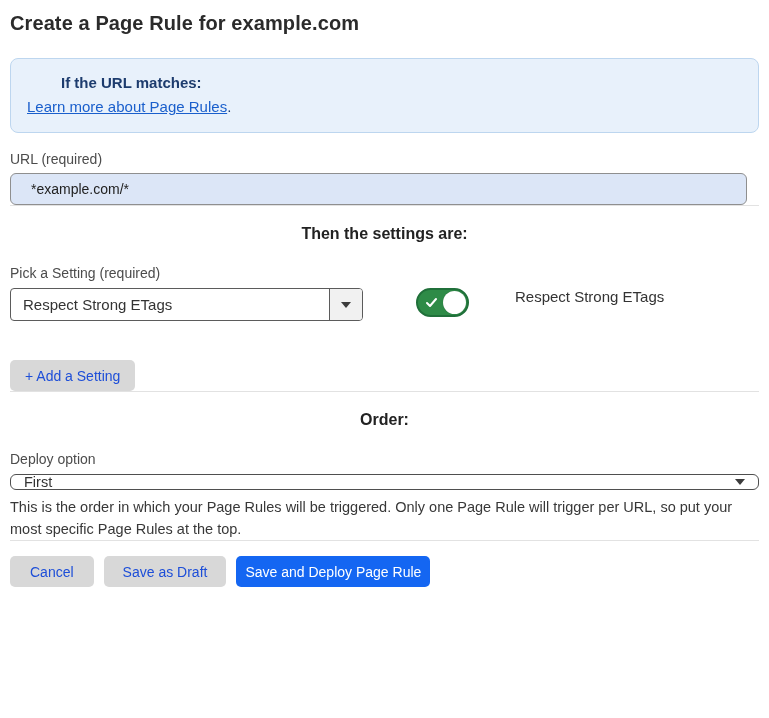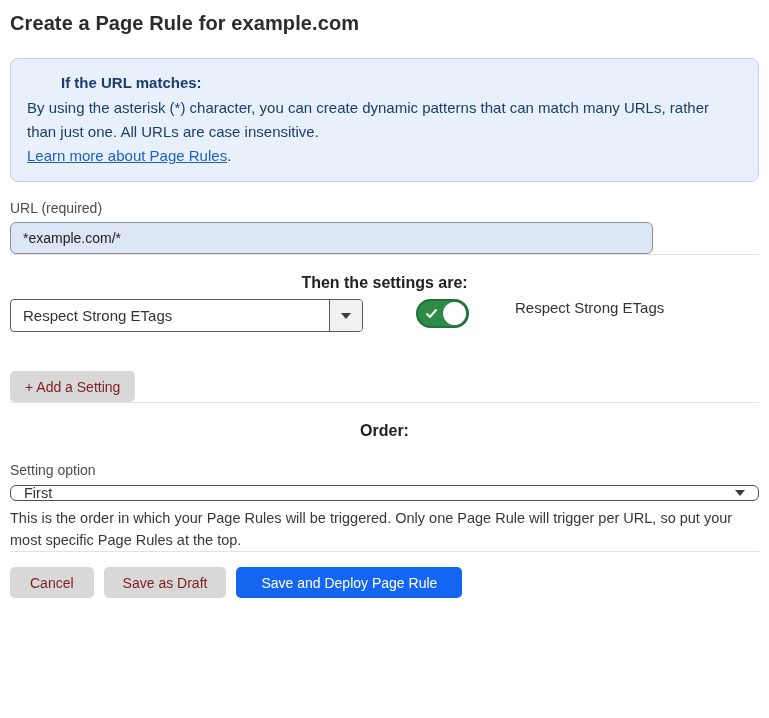--- a/index.html
+++ b/index.html
@@ -42,26 +42,26 @@
   
   .field-label {
     font-size: 14px;
     color: #4c4c4c;
     margin-top: 18px;
   }
 
   
   .url-input {
     margin-top: 6px;
-    width: 643px;
+    width: 737px;
     height: 32px;
     background: #dce6f7;
     border: 1px solid #8f8f8f;
     border-radius: 6px;
-    padding: 0 12px;
+    padding: 0 20px;
     font-family: "Liberation Sans", sans-serif;
     font-size: 14px;
     color: #222222;
     outline: none;
     display: block;
   }
 
   hr.divider {
     border: none;
     border-top: 1px solid #e2e2e2;
@@ -161,21 +161,21 @@
     font-family: "Liberation Sans", sans-serif;
     font-size: 14px;
     border: none;
     border-radius: 5px;
     height: 31px;
     cursor: pointer;
     white-space: nowrap;
   }
   .btn-gray {
     background: #d8d8d8;
-    color: #7f1d1d;
+    color: #1d4ed8;
   }
   .btn-add {
     margin-top: 39px;
     padding: 0 15px;
     display: inline-block;
   }
   .order-heading { margin-top: 19px; }
   .label-order { margin-top: 22px; }
 
   
@@ -205,45 +205,45 @@
   .actions {
     margin-top: 15px;
     display: flex;
     gap: 10px;
   }
   .btn-cancel { padding: 0 20px; }
   .btn-draft { padding: 4px 19px; }
   .btn-primary {
     background: #1466f2;
     color: #ffffff;
-    padding: 0 25px;
+    padding: 0 9px;
   }
 </style>
 </head>
 <body>
 
 <div class="container">
 
   <h1 class="page-title">Create a Page Rule for example.com</h1>
 
   <div class="info-box">
     <div class="info-heading">If the URL matches:</div>
-    <div class="info-body">By using the asterisk (*) character, you can create dynamic patterns that can match many URLs, rather than just one. All URLs are case insensitive.</div>
     <div>
       <a class="info-link">Learn more about Page Rules</a><span class="info-link-suffix">.</span>
     </div>
   </div>
 
   <div class="field-label">URL (required)</div>
   <input class="url-input" type="text" value="*example.com/*" style="">
 
   <hr class="divider divider-1">
 
   <h2 class="section-heading settings">Then the settings are:</h2>
 
+  <div class="field-label label-pick">Pick a Setting (required)</div>
 
   <div class="setting-row">
     <div class="setting-select">
       <div class="select-value">Respect Strong ETags</div>
       <div class="select-arrow-btn">
         <span class="tri-down"></span>
       </div>
     </div>
 
     <div class="toggle">
@@ -256,21 +256,21 @@
     </div>
     <span class="toggle-label">Respect Strong ETags</span>
   </div>
 
   <button class="btn btn-gray btn-add">+ Add a Setting</button>
 
   <hr class="divider divider-2">
 
   <h2 class="section-heading order-heading">Order:</h2>
 
-  <div class="field-label label-order">Setting option</div>
+  <div class="field-label label-order">Deploy option</div>
 
   <div class="order-select">
     <span class="select-value">First</span>
     <span class="tri-down"></span>
   </div>
 
   <p class="help-text">This is the order in which your Page Rules will be triggered. Only one Page Rule will trigger per URL, so put your most specific Page Rules at the top.</p>
 
   <hr class="divider divider-3">
 

